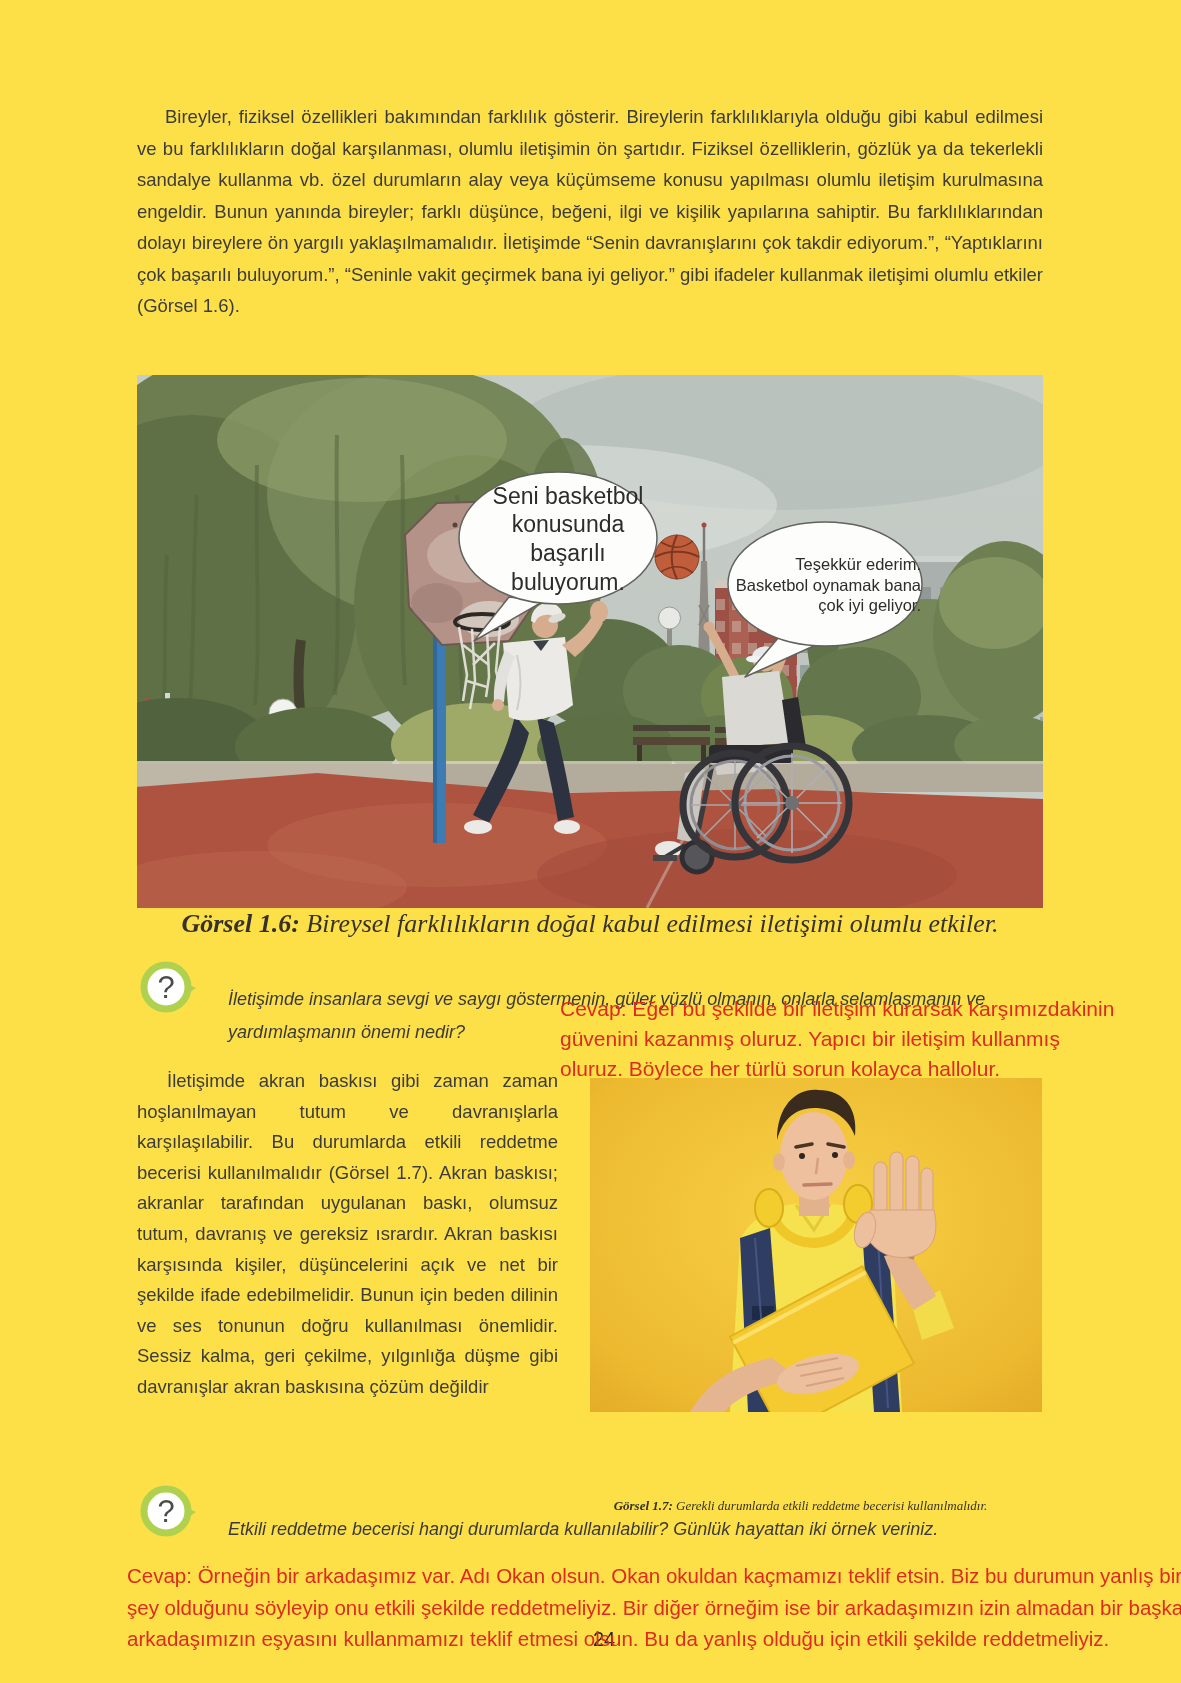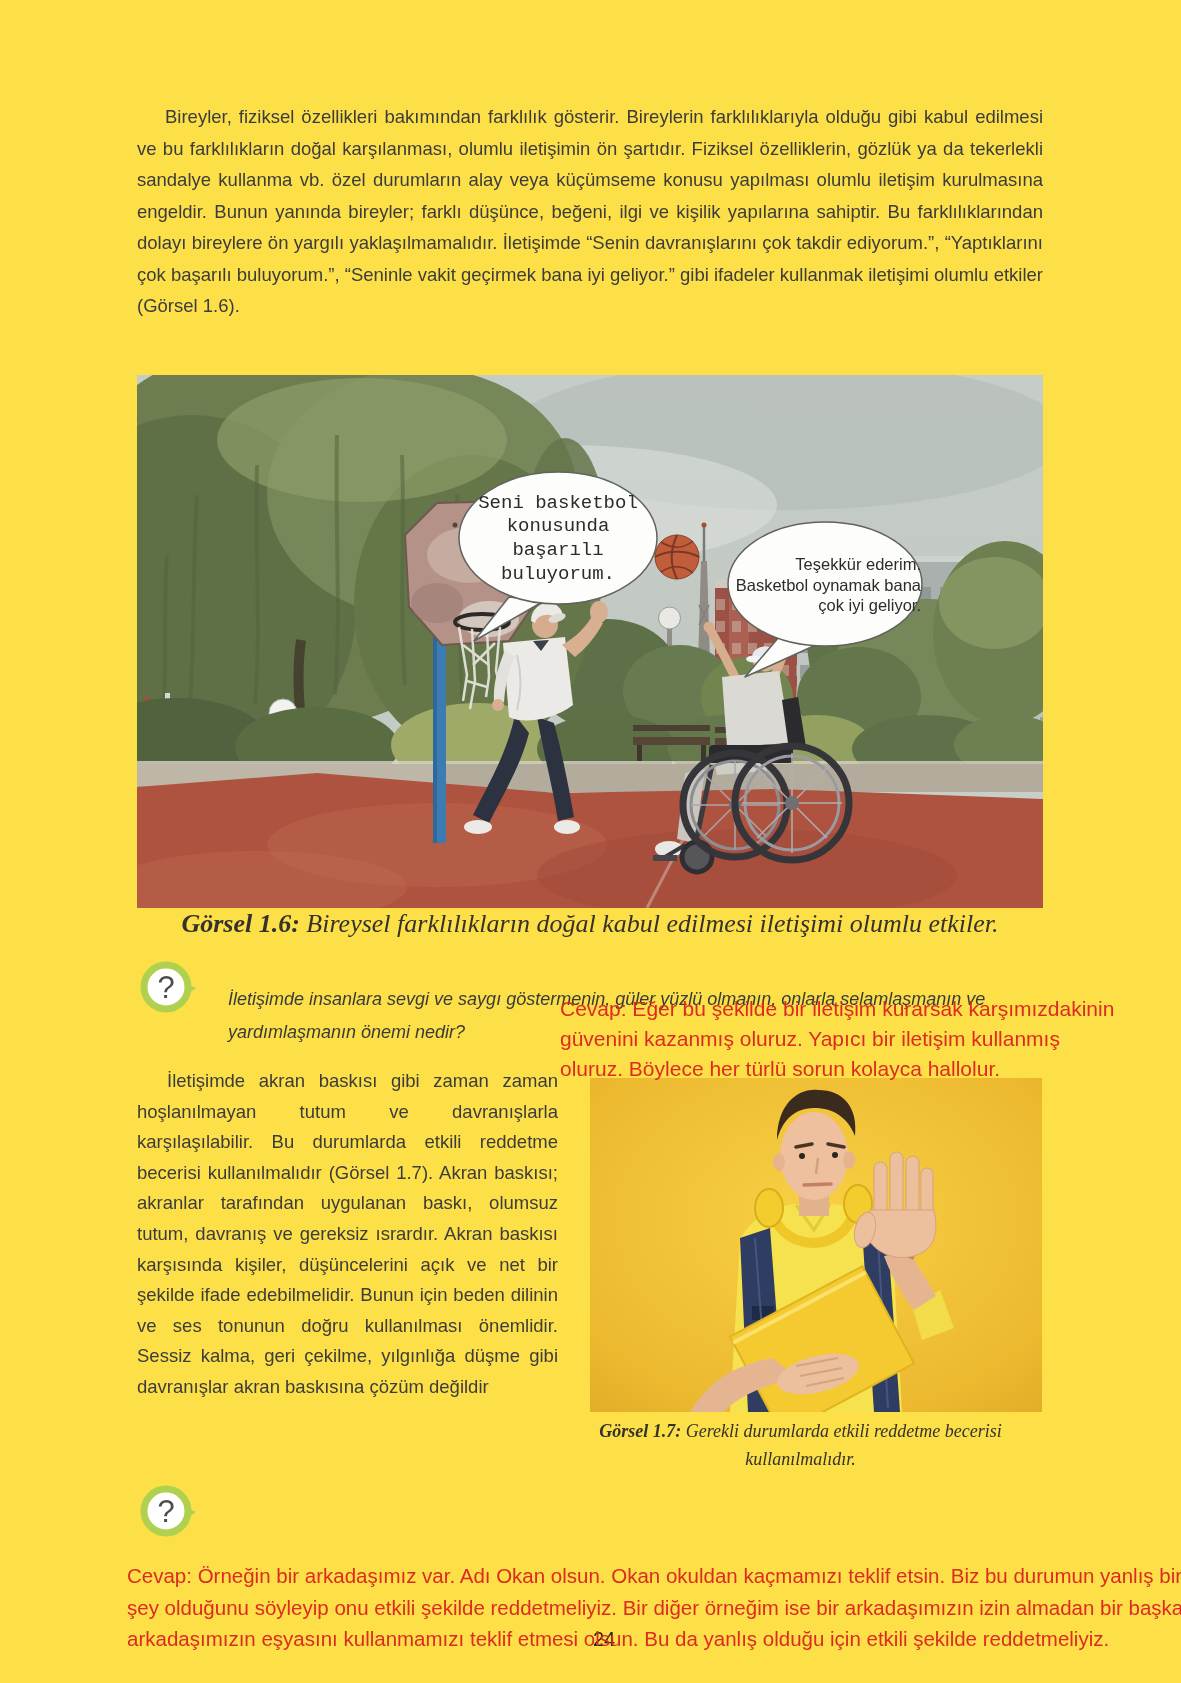--- a/index.html
+++ b/index.html
@@ -249,21 +249,21 @@
       <g>
         <polygon points="372,222 337,266 407,226" fill="#fdfdfb" stroke="#62625c" stroke-width="1.5" stroke-linejoin="round"></polygon>
         <ellipse cx="421" cy="163" rx="99" ry="66" fill="#fdfdfb" stroke="#62625c" stroke-width="1.5"></ellipse>
       </g>
       <g>
         <polygon points="642,262 608,302 692,264" fill="#fdfdfb" stroke="#62625c" stroke-width="1.5" stroke-linejoin="round"></polygon>
         <ellipse cx="688" cy="209" rx="97" ry="62" fill="#fdfdfb" stroke="#62625c" stroke-width="1.5"></ellipse>
       </g>
     </svg>
 
-    <div class="bubble-text" style="left:326px;top:102px;width:190px;height:124px;font-size:19px;font-family:Liberation Mono, monospace;">Seni basketbol konusunda başarılı buluyorum.</div>
+    <div class="bubble-text" style="left:336px;top:102px;width:190px;height:124px;font-size:23px;">Seni basketbol konusunda başarılı buluyorum.</div>
     <div class="bubble-text" style="left:592px;top:152px;width:192px;height:116px;font-size:16.5px;text-align:right;">Teşekkür ederim. Basketbol oynamak bana çok iyi geliyor.</div>
   </div>
 
   <div class="abs caption" style="left:137px;top:910px;width:906px;">
     <b>Görsel 1.6:</b><span> Bireysel farklılıkların doğal kabul edilmesi iletişimi olumlu etkiler.</span>
   </div>
 
   <div class="abs" style="left:139px;top:958px;width:58px;height:58px;">
     <svg width="58" height="58" viewBox="0 0 58 58">
       <polygon points="40,22 57,30 40,42" fill="#b0d14f"></polygon>
@@ -336,29 +336,30 @@
           <line x1="157" y1="224" x2="307" y2="224" stroke="#fbe06a" stroke-width="4"></line>
         </g>
 
         <path d="M100,334 C120,300 150,286 182,280 L208,300 C176,306 148,318 134,334 Z" fill="#e5b591"></path>
         <ellipse cx="228" cy="296" rx="42" ry="18" fill="#ecbf9d" transform="rotate(-14 228 296)"></ellipse>
         <path d="M206,288 L248,280 M210,298 L252,290 M216,308 L254,300" stroke="#d7a37e" stroke-width="2" fill="none"></path>
       </g>
     </svg>
   </div>
 
-  <div class="abs caption" style="left:557px;top:1418px;width:487px;font-size:18px;">
+  <div class="abs caption" style="left:557px;top:1492px;width:487px;font-size:13px;">
     <b>Görsel 1.7:</b><span> Gerekli durumlarda etkili reddetme becerisi kullanılmalıdır.</span>
   </div>
 
   <div class="abs" style="left:139px;top:1482px;width:58px;height:58px;">
     <svg width="58" height="58" viewBox="0 0 58 58">
       <polygon points="40,22 57,30 40,42" fill="#b0d14f"></polygon>
       <circle cx="27" cy="29" r="22" fill="#ffffff" stroke="#b0d14f" stroke-width="7"></circle>
       <text x="27" y="40" text-anchor="middle" font-size="31" fill="#4c4c4c" font-family="Liberation Sans, sans-serif">?</text>
     </svg>
   </div>
+  <div class="abs question-text" style="left:228px;top:1496px;width:830px;">Etkili reddetme becerisi hangi durumlarda kullanılabilir? Günlük hayattan iki örnek veriniz.</div>
 
   <div class="abs page-number" style="left:574px;top:1580px;width:60px;margin-top:48px;">24</div>
 
   <div class="abs answer answer-2" style="left:127px;top:1560px;width:1062px;">Cevap: Örneğin bir arkadaşımız var. Adı Okan olsun. Okan okuldan kaçmamızı teklif etsin. Biz bu durumun yanlış bir şey olduğunu söyleyip onu etkili şekilde reddetmeliyiz. Bir diğer örneğim ise bir arkadaşımızın izin almadan bir başka arkadaşımızın eşyasını kullanmamızı teklif etmesi olsun. Bu da yanlış olduğu için etkili şekilde reddetmeliyiz.</div>
 
 </div>
 
 </body></html>

